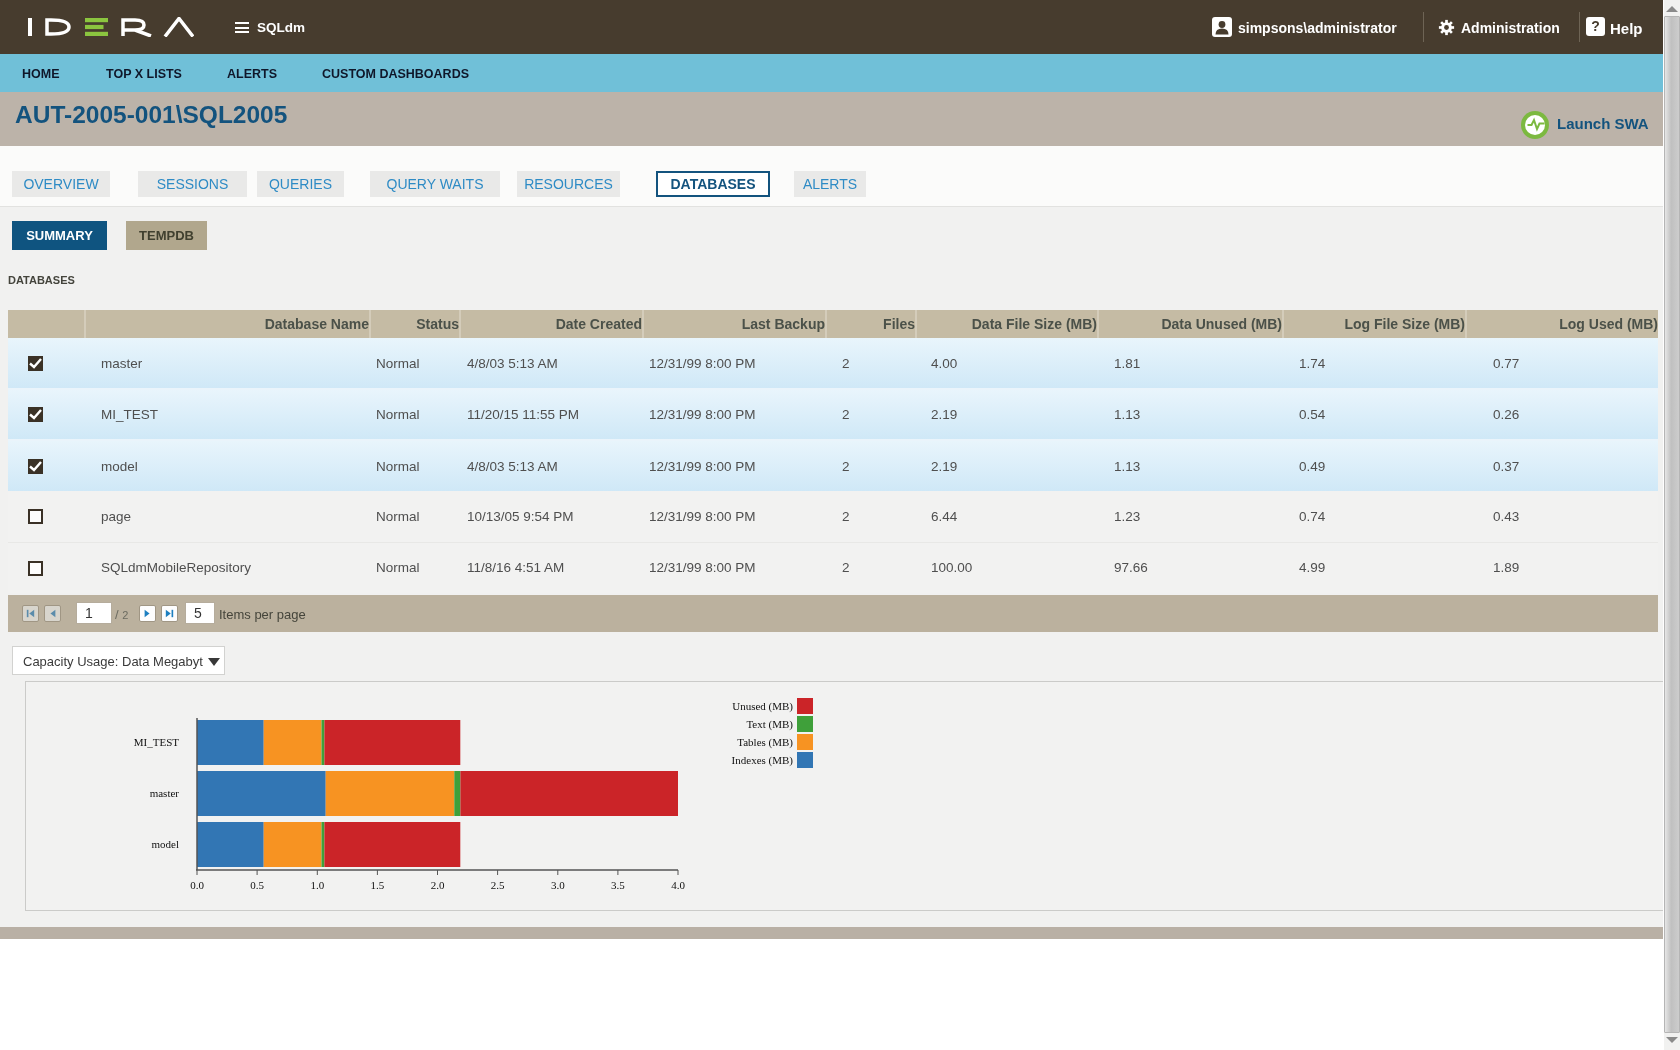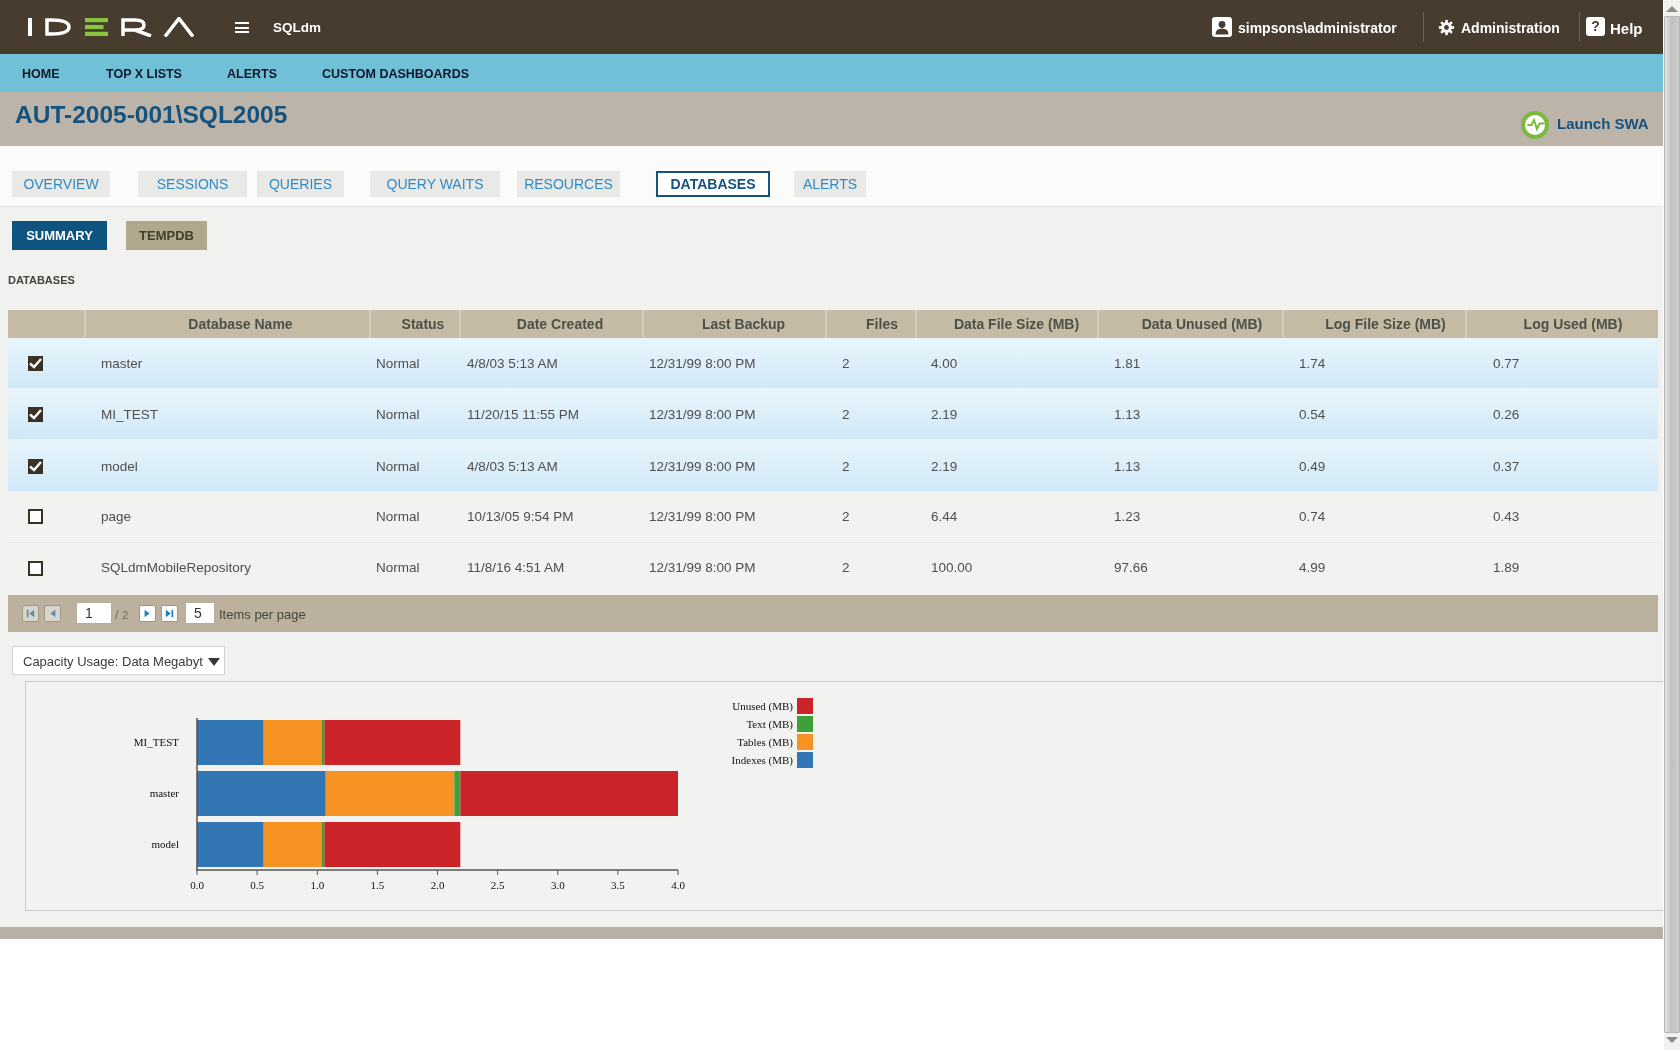--- a/index.html
+++ b/index.html
@@ -4,21 +4,21 @@
 <style>
 * { box-sizing: border-box; margin:0; padding:0; }
 html,body { width:1680px; height:1050px; overflow:hidden; }
 body { font-family:"Liberation Sans", sans-serif; position:relative; background:#ffffff; }
 
 
 #topbar { position:absolute; left:0; top:0; width:1663px; height:54px; background:#473c2e; }
 #logo { position:absolute; left:28px; top:17px; }
 #burger { position:absolute; left:235px; top:22px; width:14px; height:11px; }
 #burger div { height:2px; background:#fff; margin-bottom:2.5px; }
-#sqldm { position:absolute; left:257px; top:20px; color:#fff; font-size:13.5px; font-weight:bold;margin-left:16px; }
+#sqldm { position:absolute; left:257px; top:20px; color:#fff; font-size:13.5px; font-weight:bold; }
 .topright { position:absolute; color:#fff; font-size:14px; font-weight:bold; }
 #usr-ic { left:1212px; top:17px; }
 #usr-tx { left:1238px; top:20px; }
 #sep1 { left:1423px; top:12px; width:1px; height:30px; background:#6e6455; }
 #gear-ic { left:1438px; top:19px; }
 #adm-tx { left:1461px; top:20px; }
 #sep2 { left:1579px; top:12px; width:1px; height:30px; background:#6e6455; }
 #hlp-ic { left:1586px; top:17px; width:19px; height:19px; background:#fff; border-radius:3px; color:#473c2e; font-size:14px; font-weight:bold; text-align:center; line-height:19px; }
 #hlp-tx { left:1610px; top:20px; font-size:15px; }
 
@@ -42,21 +42,21 @@
 #belowbg { position:absolute; left:0; top:939px; width:1663px; height:111px; background:#ffffff; }
 #bottombar { position:absolute; left:0; top:927px; width:1663px; height:12px; background:#b9b0a5; }
 
 
 #btn-summary { position:absolute; left:12px; top:221px; width:95px; height:29px; background:#0f5480; color:#fff; font-size:13px; font-weight:bold; text-align:center; line-height:29px; }
 #btn-tempdb { position:absolute; left:126px; top:221px; width:81px; height:29px; background:#b1a78d; color:#40402f; font-size:13px; font-weight:bold; text-align:center; line-height:29px; }
 #lbl-databases { position:absolute; left:8px; top:274px; font-size:11px; font-weight:bold; color:#44443c; }
 
 
 #tbl { position:absolute; left:8px; top:310px; width:1650px; border-collapse:collapse; table-layout:fixed; }
-#tbl th { height:28px; background:#c5bba4; color:#4b5149; font-size:14px; font-weight:bold; text-align:center; border-left:2px solid #d4ccba; }
+#tbl th { height:28px; background:#c5bba4; color:#4b5149; font-size:14px; font-weight:bold; text-align:right; border-left:2px solid #d4ccba; }
 #tbl th:first-child { border-left:none; }
 #tbl td { height:51px; font-size:13.5px; color:#4f4f4f; }
 tr.chk { background:linear-gradient(#e9f5fc, #cfe8f7); }
 tr.chk + tr.chk td { border-top:2px solid #eaf4fb; }
 tr.unchk { background:#f2f2f1; }
 tr.unchk + tr.unchk td { border-top:1px solid #e8e8e6; }
 .cb { display:inline-block; width:15px; height:15px; vertical-align:middle; }
 .cb.on { background:#3a3126; position:relative; }
 .cb.on svg { position:absolute; left:1px; top:2px; }
 .cb.off { background:#fdfdfd; border:2px solid #3a3126; }

